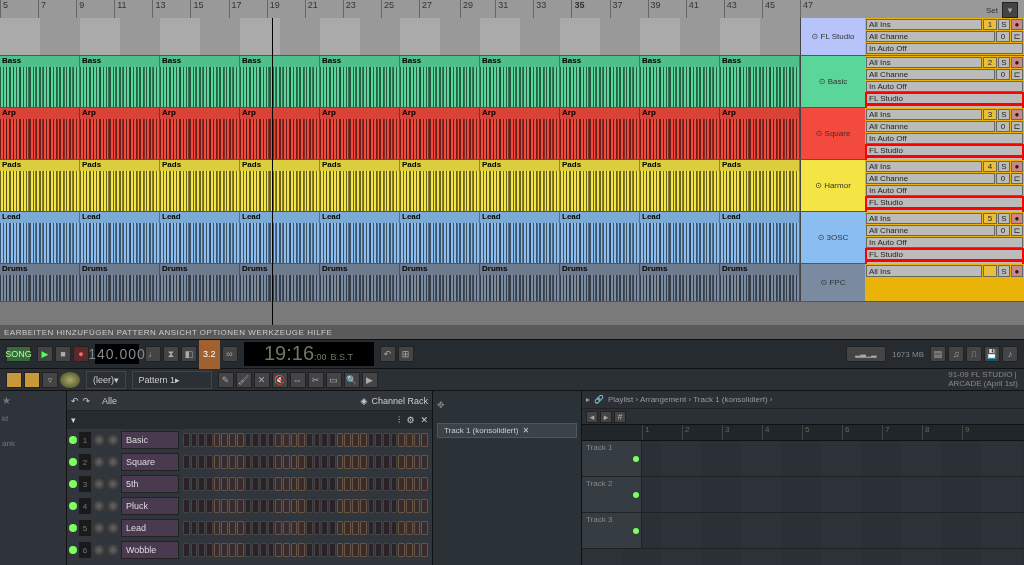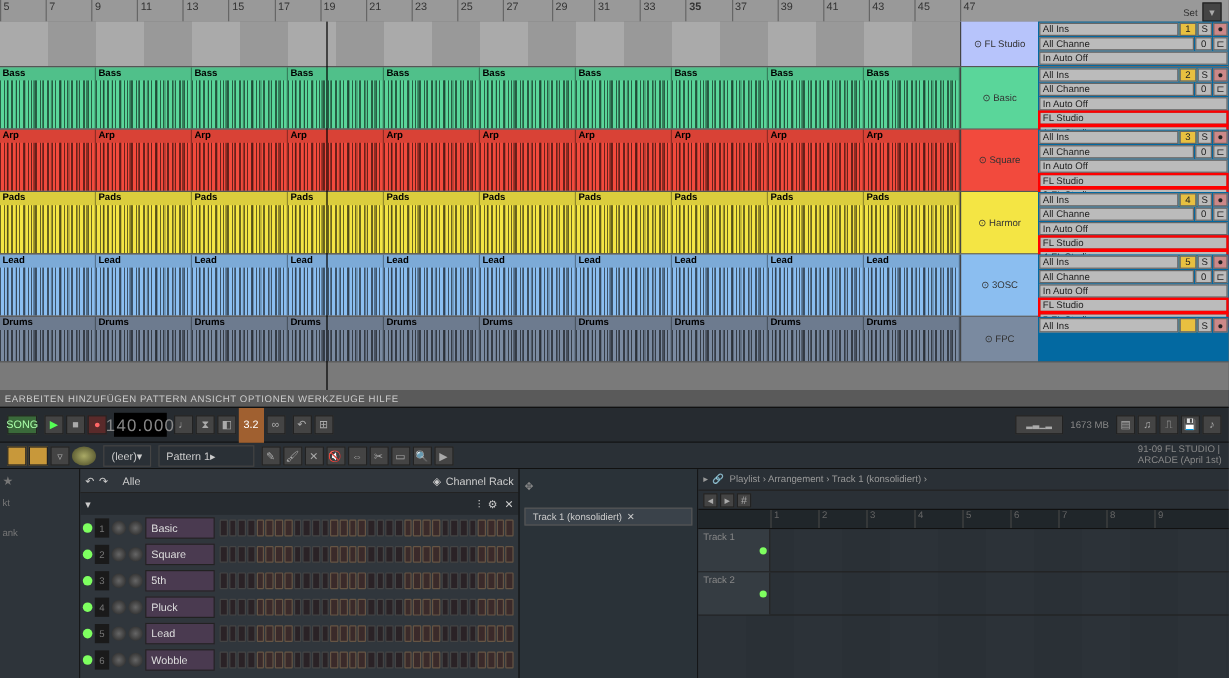--- a/index.html
+++ b/index.html
@@ -12,21 +12,21 @@
 .arrange { position: relative; }
 
 .track-row { display: flex; height: 52px; border-bottom: 1px solid #555; }
 .track-row.short { height: 38px; }
 .clip-area { flex: 0 0 800px; display: flex; position: relative; overflow: hidden; }
 .clip { height: 100%; border-right: 1px solid rgba(0,0,0,.4); display: flex; flex-direction: column; font-size: 8px; color: #000; }
 .clip-title { height: 11px; padding: 0 2px; font-weight: bold; background: rgba(0,0,0,.1); }
 .clip-notes { flex: 1; background-image: repeating-linear-gradient(90deg, rgba(0,0,0,.8) 0 1px, transparent 1px 3px), repeating-linear-gradient(90deg, transparent 0 6px, rgba(0,0,0,.6) 6px 7px); background-size: 10px 100%, 22px 100%; opacity: .7; }
 
 .track-header { flex: 0 0 65px; background: #777; display: flex; align-items: center; justify-content: center; border-left: 1px solid #444; font-size: 9px; }
-.track-controls { flex: 1; background: #0369a1; display: flex; flex-direction: column; gap: 1px; padding: 1px; font-size: 8px; }
+.track-controls { flex: 1; background: #eab308; display: flex; flex-direction: column; gap: 1px; padding: 1px; font-size: 8px; }
 .ctl-row { display: flex; gap: 1px; height: 12px; }
 .ctl { background: #bbb; border: 1px solid #666; padding: 0 2px; display: flex; align-items: center; color: #222; white-space: nowrap; overflow: hidden; }
 .ctl.num { width: 14px; justify-content: center; }
 .ctl.btn { width: 12px; justify-content: center; cursor: pointer; }
 .ctl.red { outline: 2px solid red; outline-offset: -1px; }
 .empty-gray { background: repeating-linear-gradient(90deg, #aaa 0 40px, #999 40px 80px); }
 
 
 .fl { position: relative; width: 1024px; height: 240px; background: #3a4148; }
 .fl-menubar { height: 14px; background: #5a5a5a; color: #ccc; font-size: 8px; letter-spacing: .5px; display: flex; align-items: center; padding: 0 4px; }
@@ -482,20 +482,25 @@
     <div class="tempo">
         <span>140.000</span>
       </div>
     <div class="tb-grp">
       <div class="tb-btn">♩</div>
       <div class="tb-btn">⧗</div>
       <div class="tb-btn">◧</div>
       <div class="orange">3.2</div>
       <div class="tb-btn">∞</div>
     </div>
+    <div class="big-time">
+      <span>19:16</span>
+        <span class="small">:00</span>
+      <span class="small" style="margin-left:4px;">B.S.T</span>
+    </div>
     <div class="tb-grp">
       <div class="tb-btn">↶</div>
       <div class="tb-btn">⊞</div>
     </div>
     <div style="flex:1"></div>
     <div class="tb-btn" style="width:40px;font-size:7px;">▂▃▁▂</div>
     <div style="font-size:8px;color:#888;">1673 MB</div>
     <div class="tb-grp">
       <div class="tb-btn">▤</div>
       <div class="tb-btn">♫</div>
@@ -842,16 +847,20 @@
         </div>
       <div class="playlist" id="playlist">
           <div class="pl-track">
             <div class="pl-track-hdr">Track 1<div class="pl-dot"></div></div>
             <div style="flex:1"></div>
           </div>
           <div class="pl-track">
             <div class="pl-track-hdr">Track 2<div class="pl-dot"></div></div>
             <div style="flex:1"></div>
           </div>
+          <div class="pl-track">
+            <div class="pl-track-hdr">Track 3<div class="pl-dot"></div></div>
+            <div style="flex:1"></div>
+          </div>
         </div>
     </div>
   </div>
 </div>
 
 </body></html>

